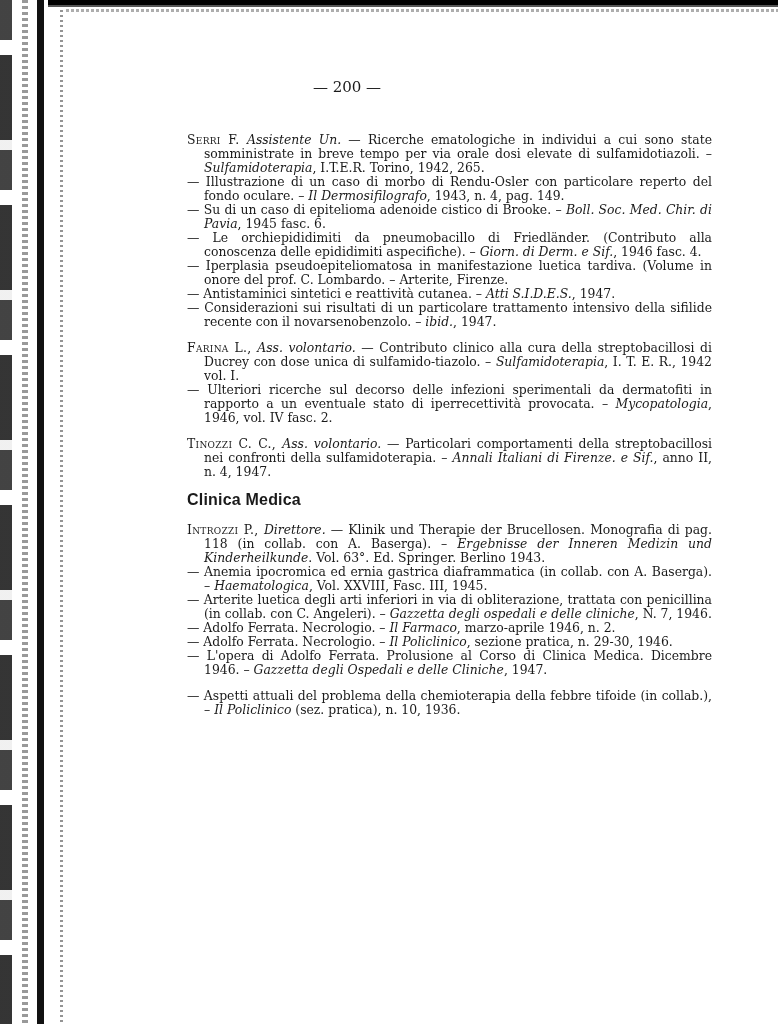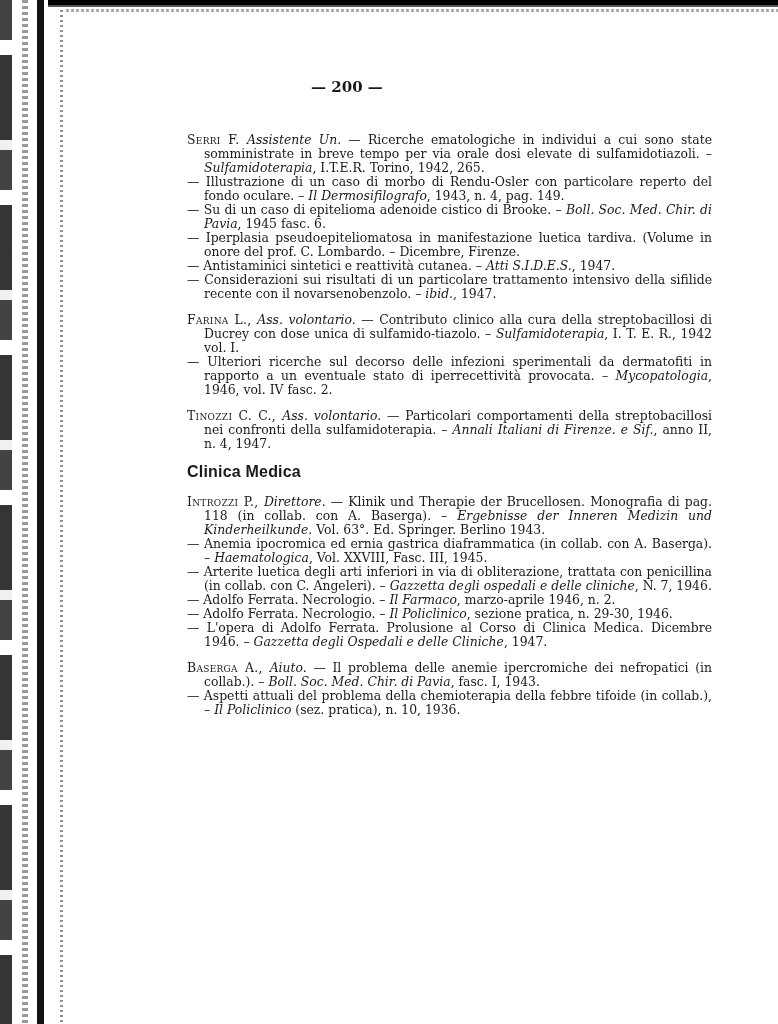--- a/index.html
+++ b/index.html
@@ -17,21 +17,21 @@
       background: repeating-linear-gradient(180deg, #555 0 3px, #fff 3px 6px); opacity: .6; }
     .bind-c { position: absolute; left: 37px; top: 0; width: 7px; height: 1024px; background: #111; }
     .bind-d { position: absolute; left: 60px; top: 10px; width: 3px; height: 1014px;
       background: repeating-linear-gradient(180deg, #666 0 2px, #fff 2px 5px); opacity: .7; }
     .top-edge { position: absolute; left: 48px; top: 0; width: 730px; height: 10px;
       background: linear-gradient(180deg, #000 0 5px, #555 5px 7px, #fff 7px); }
     .top-edge2 { position: absolute; left: 66px; top: 9px; width: 712px; height: 3px;
       background: repeating-linear-gradient(90deg, #777 0 3px, #fff 3px 5px); opacity: .6; }
 
     .page-number { position: absolute; left: 0; width: 694px; top: 78px; text-align: center;
-      font-size: 15px; font-weight: bold; }
+      font-size: 15px; }
     .entries { position: absolute; left: 187px; top: 133px; width: 525px;
       font-size: 12.4px; line-height: 14px; }
     .entry { position: relative; padding-left: 17px; text-indent: -17px; text-align: justify; margin: 0; }
     .entry.author { padding-left: 17px; }
     .group { margin-bottom: 12px; }
     .sc { font-variant: small-caps; letter-spacing: .3px; }
     .it { font-style: italic; }
     .section-title { font-family: "Liberation Sans", "DejaVu Sans", sans-serif; font-weight: bold;
       text-align: left; font-size: 16px; margin: 14px 0 16px 0; letter-spacing: .2px; }
   </style>
@@ -47,37 +47,37 @@
 <div class="top-edge"></div>
 <div class="top-edge2"></div>
 
 <div class="page-number">— 200 —</div>
 
 <div class="entries" id="bib">
     <div class="group">
       <p class="entry author"><span class="sc">Serri F. </span><span class="it">Assistente Un.</span> — <span>Ricerche ematologiche in individui a cui sono state somministrate in breve tempo per via orale dosi elevate di sulfamidotiazoli. – </span><span class="it">Sulfamidoterapia</span><span>, I.T.E.R. Torino, 1942, 265.</span></p>
       <p class="entry"><span>— </span><span>Illustrazione di un caso di morbo di Rendu-Osler con particolare reperto del fondo oculare. – </span><span class="it">Il Dermosifilografo</span><span>, 1943, n. 4, pag. 149.</span></p>
       <p class="entry"><span>— </span><span>Su di un caso di epitelioma adenoide cistico di Brooke. – </span><span class="it">Boll. Soc. Med. Chir. di Pavia</span><span>, 1945 fasc. 6.</span></p>
-      <p class="entry"><span>— </span><span>Iperplasia pseudoepiteliomatosa in manifestazione luetica tardiva. (Volume in onore del prof. C. Lombardo. – Dicembre, Firenze. </span></p>
+      <p class="entry"><span>— </span><span>Le orchiepididimiti da pneumobacillo di Friedländer. (Contributo alla conoscenza delle epididimiti aspecifiche). – </span><span class="it">Giorn. di Derm. e Sif.</span><span>, 1946 fasc. 4.</span></p>
+      <p class="entry"><span>— </span><span>Iperplasia pseudoepiteliomatosa in manifestazione luetica tardiva. (Volume in onore del prof. C. Lombardo. – Arterite, Firenze. </span></p>
       <p class="entry"><span>— </span><span>Antistaminici sintetici e reattività cutanea. – </span><span class="it">Atti S.I.D.E.S.</span><span>, 1947.</span></p>
       <p class="entry"><span>— </span><span>Considerazioni sui risultati di un particolare trattamento intensivo della sifilide recente con il novarsenobenzolo. – </span><span class="it">ibid.</span><span>, 1947.</span></p>
     </div>
     <div class="group">
       <p class="entry author"><span class="sc">Farina L., </span><span class="it">Ass. volontario.</span> — <span>Contributo clinico alla cura della streptobacillosi di Ducrey con dose unica di sulfamido-tiazolo. – </span><span class="it">Sulfamidoterapia</span><span>, I. T. E. R., 1942 vol. I.</span></p>
       <p class="entry"><span>— </span><span>Ulteriori ricerche sul decorso delle infezioni sperimentali da dermatofiti in rapporto a un eventuale stato di iperrecettività provocata. – </span><span class="it">Mycopatologia</span><span>, 1946, vol. IV fasc. 2.</span></p>
     </div>
     <div class="group">
       <p class="entry author"><span class="sc">Tinozzi C. C., </span><span class="it">Ass. volontario.</span> — <span>Particolari comportamenti della streptobacillosi nei confronti della sulfamidoterapia. – </span><span class="it">Annali Italiani di Firenze. e Sif.</span><span>, anno II, n. 4, 1947.</span></p>
     </div>
     <div class="section-title">Clinica Medica</div>
     <div class="group">
       <p class="entry author"><span class="sc">Introzzi P., </span><span class="it">Direttore.</span> — <span>Klinik und Therapie der Brucellosen. Monografia di pag. 118 (in collab. con A. Baserga). – </span><span class="it">Ergebnisse der Inneren Medizin und Kinderheilkunde</span><span>. Vol. 63°. Ed. Springer. Berlino 1943.</span></p>
       <p class="entry"><span>— </span><span>Anemia ipocromica ed ernia gastrica diaframmatica (in collab. con A. Baserga). – </span><span class="it">Haematologica</span><span>, Vol. XXVIII, Fasc. III, 1945.</span></p>
       <p class="entry"><span>— </span><span>Arterite luetica degli arti inferiori in via di obliterazione, trattata con penicillina (in collab. con C. Angeleri). – </span><span class="it">Gazzetta degli ospedali e delle cliniche</span><span>, N. 7, 1946.</span></p>
       <p class="entry"><span>— </span><span>Adolfo Ferrata. Necrologio. – </span><span class="it">Il Farmaco</span><span>, marzo-aprile 1946, n. 2.</span></p>
       <p class="entry"><span>— </span><span>Adolfo Ferrata. Necrologio. – </span><span class="it">Il Policlinico</span><span>, sezione pratica, n. 29-30, 1946.</span></p>
       <p class="entry"><span>— </span><span>L'opera di Adolfo Ferrata. Prolusione al Corso di Clinica Medica. Dicembre 1946. – </span><span class="it">Gazzetta degli Ospedali e delle Cliniche</span><span>, 1947.</span></p>
     </div>
     <div class="group">
-      <p class="entry author"><span class="sc">Baserga A., </span><span class="it">Aiuto.</span> — <span>Il problema delle anemie ipercromiche dei nefropatici (in collab.). – </span><span class="it">Boll. Soc. Med. Chir. di Pavia</span><span>, fasc. I, 1943.</span></p>
       <p class="entry"><span>— </span><span>Aspetti attuali del problema della chemioterapia della febbre tifoide (in collab.), – </span><span class="it">Il Policlinico</span><span> (sez. pratica), n. 10, 1936.</span></p>
     </div>
   </div>
 
 </body></html>

